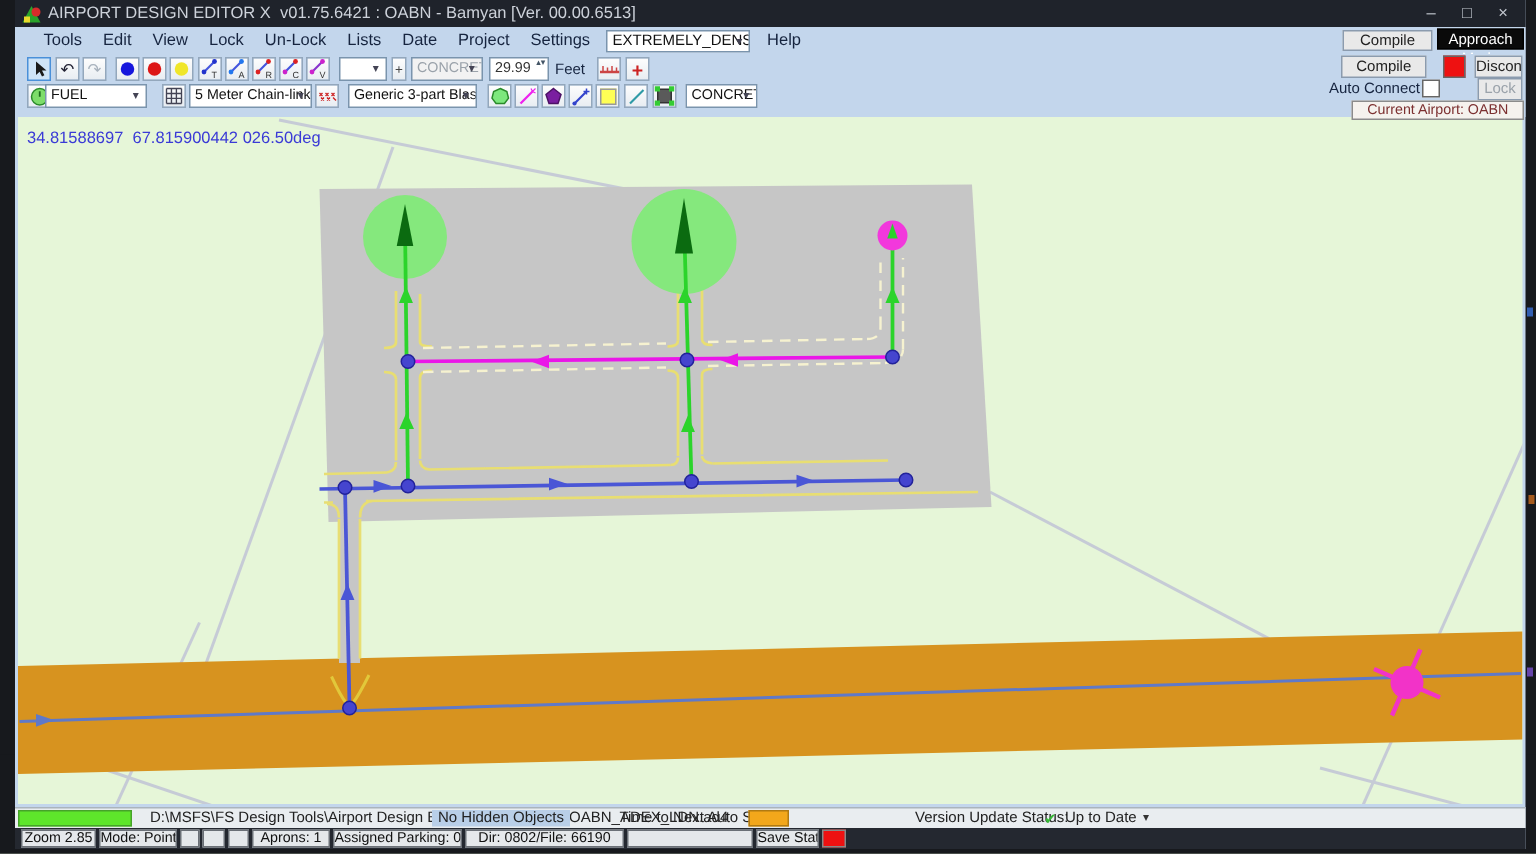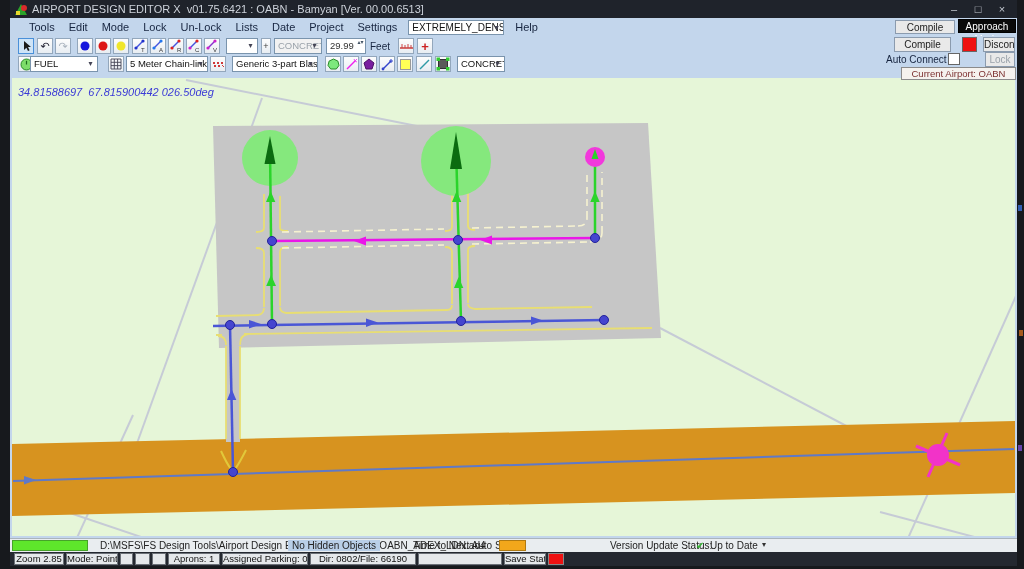--- a/index.html
+++ b/index.html
@@ -47,21 +47,21 @@
   .panel-btn { position:absolute; height:15px; background:#e9e9e9; border:1px solid #8b9bae;
     font-size:10px; color:#222; text-align:center; line-height:13px; overflow:hidden; white-space:nowrap; }
   #swatch-red-conn { position:absolute; left:952px; top:26px; width:15px; height:15px; background:#ee1111; border:1px solid #666; }
   #autoconnect-lbl { position:absolute; left:876px; top:43px; font-size:10px; color:#16243f; }
   #autoconnect-box { position:absolute; left:938px; top:42px; width:12px; height:12px; background:#fff; border:1px solid #666; }
   #current-airport { position:absolute; left:891px; top:31px; width:115px; height:13px; background:#f5f2ee;
     border:1px solid #8b8b8b; font-size:9.5px; color:#7c3030; text-align:center; line-height:12px; z-index:5; }
 
   
   #canvas-frame { position:absolute; left:2px; top:78px; width:1003px; height:458px; background:#e6f6d8; }
-  #coords { position:absolute; left:6px; top:8px; font-size:11px; color:#3a3ad6; white-space:pre;font-style:italic; }
+  #coords { position:absolute; left:6px; top:8px; font-size:11px; color:#3a3ad6; white-space:pre; }
 
   
   #status-top { position:absolute; left:0; top:538px; width:100%; height:14px; background:#e9edf0;
     border-top:1px solid #aab4bc; font-size:10px; color:#222; }
   #status-top span { position:absolute; top:1px; white-space:nowrap; }
   #layer-swatch { position:absolute; left:2px; top:1px; width:76px; height:11px; background:#5ee62b; border:1px solid #46a32a; }
   #nohidden { background:#b9cfe8; padding:0 4px; }
   #autosave-swatch { position:absolute; left:489px; top:1px; width:27px; height:11px; background:#f2a71b; border:1px solid #b07a12; }
   #vcheck { color:#35b835; font-size:10px; }
 
@@ -91,21 +91,21 @@
       </svg>
       <span class="t-text">AIRPORT DESIGN EDITOR X  v01.75.6421 : OABN - Bamyan [Ver. 00.00.6513]</span>
       <div class="winctl" style="right:52px">–</div>
       <div class="winctl" style="right:28px">□</div>
       <div class="winctl" style="right:4px">×</div>
     </div>
 
     <div id="menubar">
       <span class="menu-item">Tools</span>
       <span class="menu-item">Edit</span>
-      <span class="menu-item">Mode</span>
+      <span class="menu-item">View</span>
       <span class="menu-item">Lock</span>
       <span class="menu-item">Un-Lock</span>
       <span class="menu-item">Lists</span>
       <span class="menu-item">Date</span>
       <span class="menu-item">Project</span>
       <span class="menu-item">Settings</span>
       <div id="density-combo">
         <span>EXTREMELY_DENSE</span>
         <span class="combo-arrow">▾</span>
       </div>

